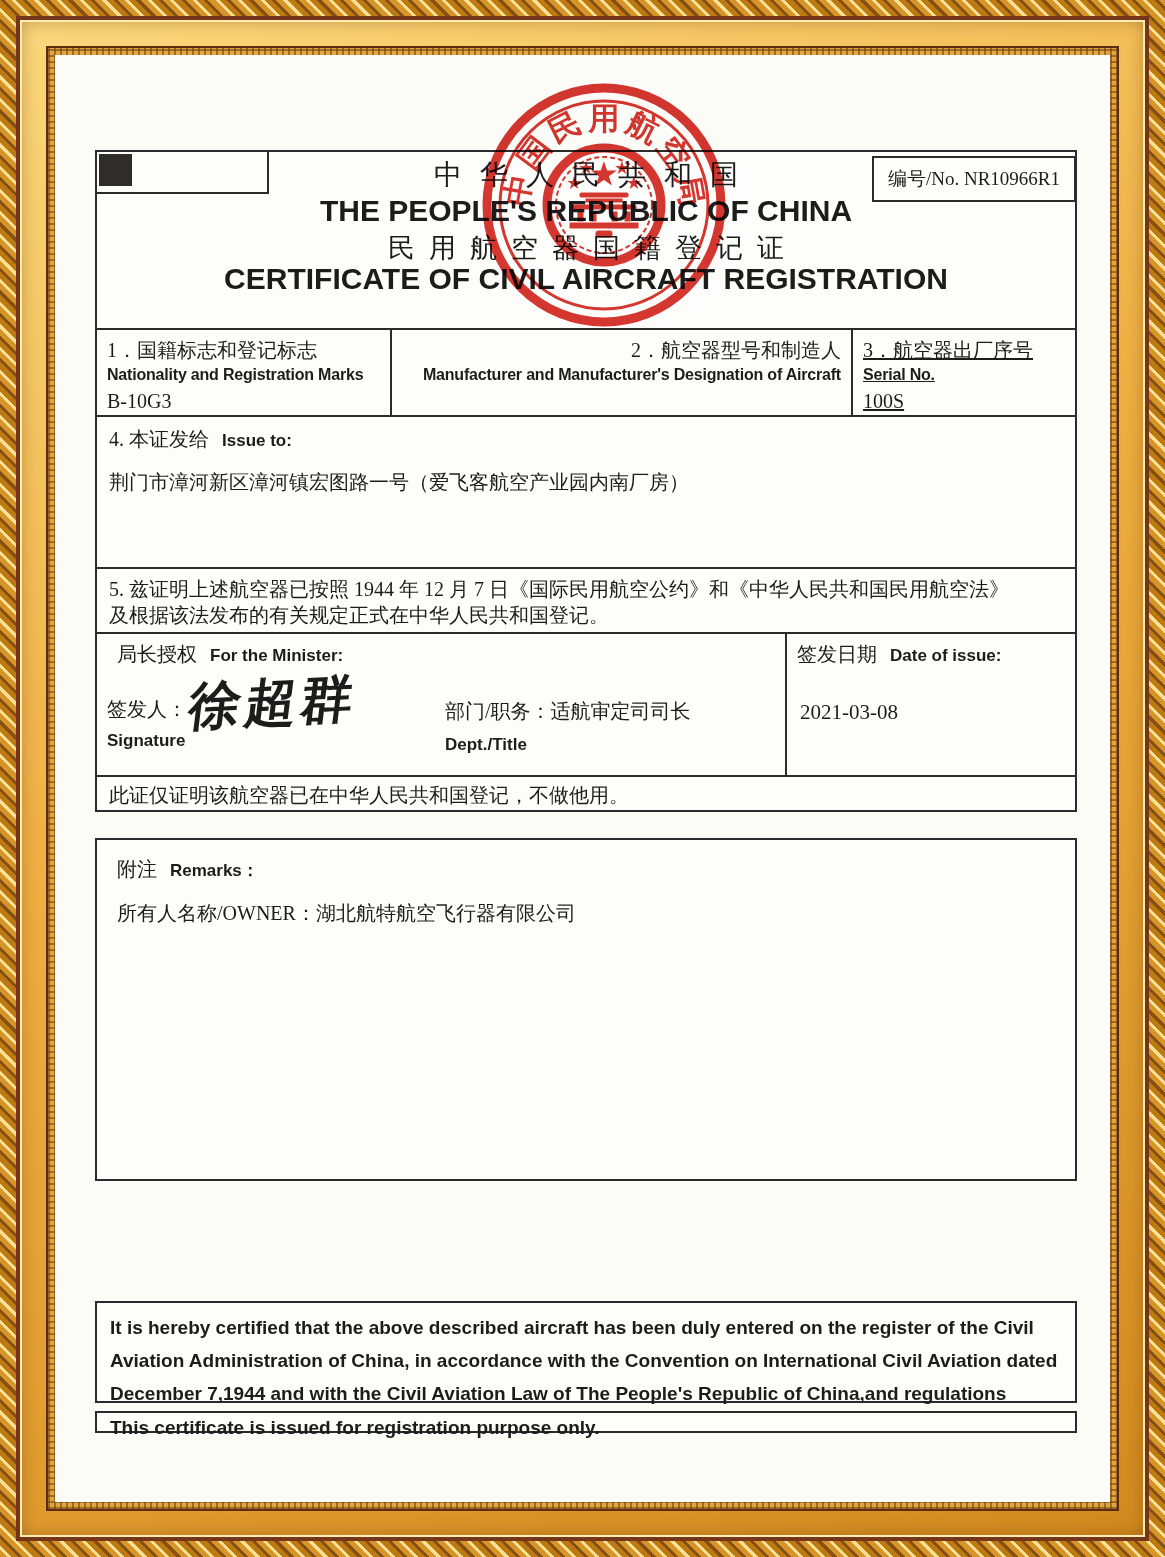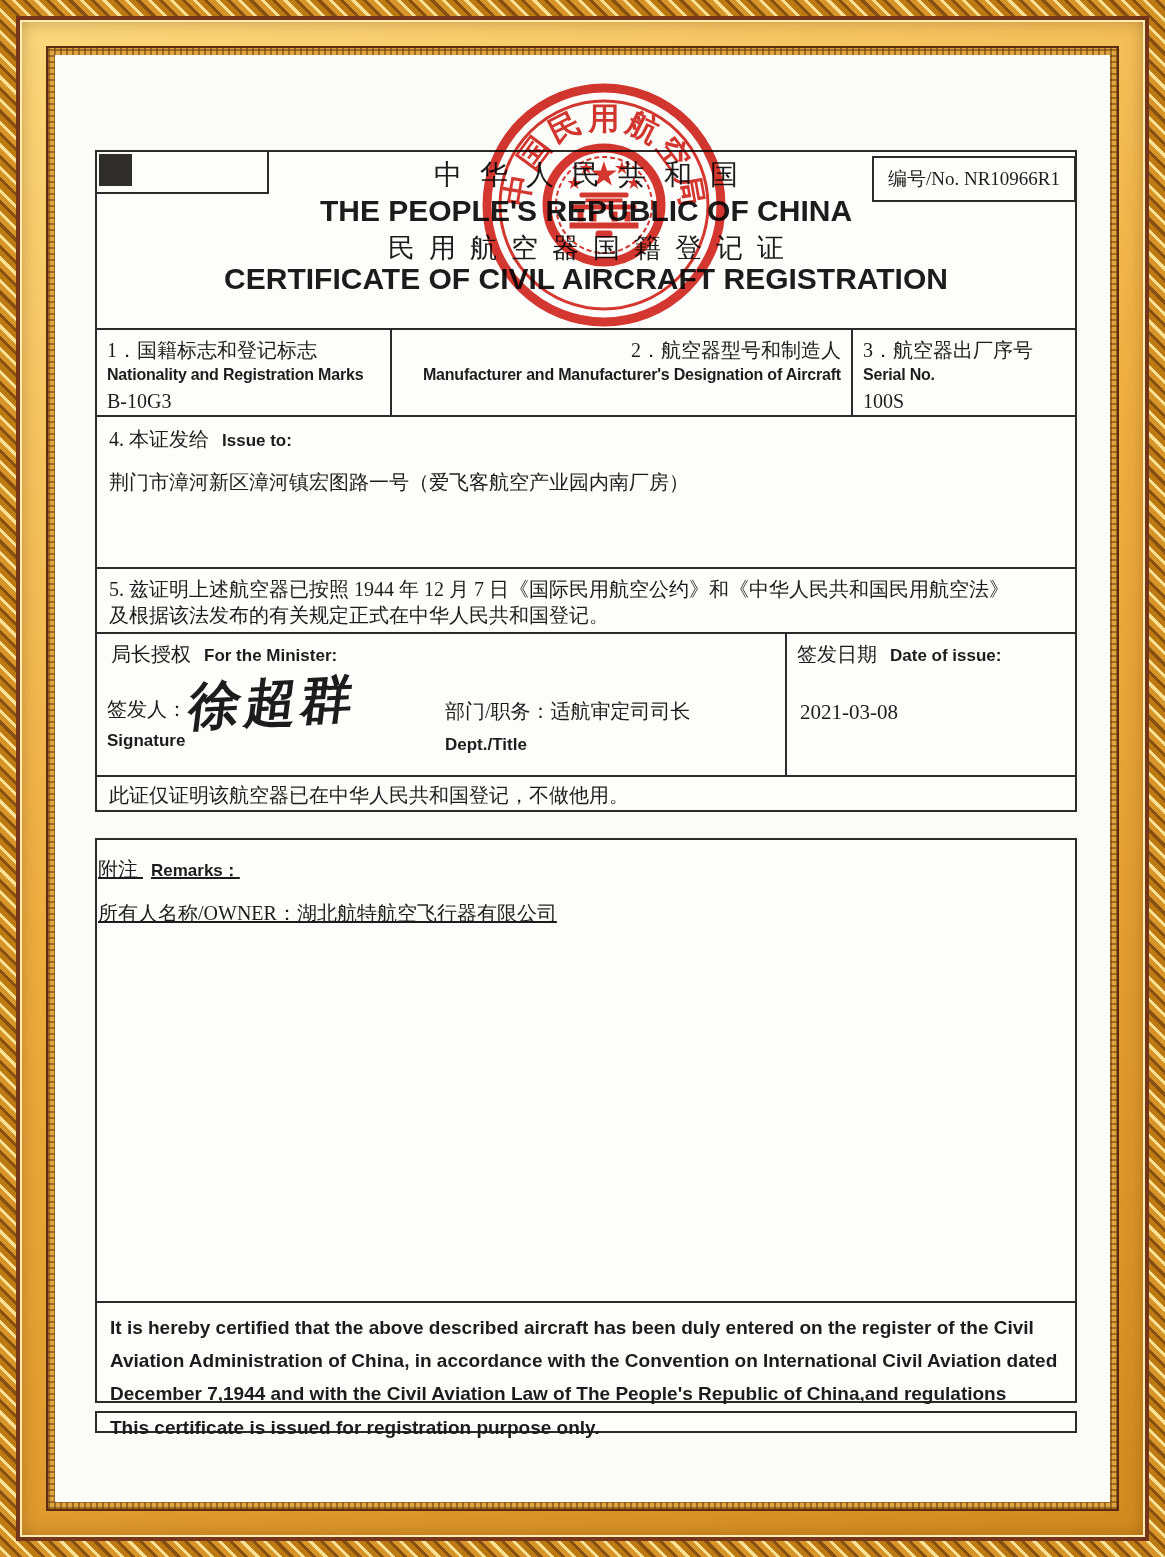--- a/index.html
+++ b/index.html
@@ -51,48 +51,48 @@
   .titles { position:absolute; left:0; top:0; width:100%; text-align:center; }
   .t-cn1 { position:absolute; width:100%; top:4px;  font-size:28px; letter-spacing:18px; padding-left:18px; box-sizing:border-box; }
   .t-en1 { position:absolute; width:100%; top:42px; font-size:30px; }
   .t-cn2 { position:absolute; width:100%; top:78px; font-size:27px; letter-spacing:14px; padding-left:14px; box-sizing:border-box; }
   .t-en2 { position:absolute; width:100%; top:110px; font-size:30px; }
   .row { border-top:2px solid #2b2b2b; box-sizing:border-box; position:relative; }
   .row1 { height:87px; display:flex; }
   .cell { box-sizing:border-box; padding:7px 10px; }
   .c1 { width:295px; border-right:2px solid #2b2b2b; }
   .c2 { width:461px; border-right:2px solid #2b2b2b;text-align:right; }
-  .c3 { flex:1; }
+  .c3 { flex:1;text-decoration:underline; }
   .label-cn { font-size:20px; }
   .label-en { font-size:16px; margin-top:2px; letter-spacing:-0.2px; }
   .cell-value { font-size:20px; margin-top:6px; }
   .row2 { height:152px; padding:9px 12px; }
   .row2 .line { font-size:20px; }
   .recipient { margin-top:14px; }
   .recipient-addr { margin-top:16px; }
   .inline-en { font-size:17px; margin-left:8px; }
   .row3 { height:65px; padding:7px 12px; font-size:20px; line-height:26px; }
   .row4 { height:143px; display:flex; }
   .r4left { width:688px; border-right:2px solid #2b2b2b; position:relative; }
   .r4right { flex:1; position:relative; }
-  .minister-label { padding:7px 14px; font-size:20px; }
+  .minister-label { padding:7px 20px; font-size:20px; }
   .signer { position:absolute; left:10px; top:62px; }
   .signer .cnl { font-size:20px; }
   .signer .enl { font-size:17px; margin-top:8px; }
   .signature { position:absolute; left:92px; top:34px; font-size:52px; font-weight:bold;
     font-family:"DejaVu Serif","Liberation Serif",serif;
     transform:rotate(-3deg) skewX(-10deg); letter-spacing:4px; }
   .dept { position:absolute; left:348px; top:64px; }
   .dept .cnl { font-size:20px;text-align:center; }
   .dept .enl { font-size:17px; margin-top:10px; }
   .date-label { padding:7px 10px; font-size:20px; }
   .date-value { position:absolute; left:13px; top:66px; font-size:21px; }
   .row5 { height:35px; padding:5px 12px; font-size:20px; }
   
-  .remarks-box { left:40px; top:783px; width:982px; height:465px; padding:8px 1px;text-decoration:underline; }
+  .remarks-box { left:40px; top:783px; width:982px; height:343px; padding:8px 20px; }
   .remarks-box .rline { font-size:20px; line-height:42px; }
   .statement-box { left:40px; top:1246px; width:982px; height:102px; padding:8px 13px;
     font-size:19px; line-height:33px; }
   .footer-box { left:40px; top:1356px; width:982px; height:22px; padding:4px 13px;
     font-size:19px; }
   
   .seal { position:absolute; left:419px; top:20px; width:260px; height:260px;
     mix-blend-mode:multiply; opacity:.92; pointer-events:none; }
   .seal text { font-family:"Liberation Serif","DejaVu Serif",serif; font-weight:bold; }
   .ring-text text { font-size:31px; }

